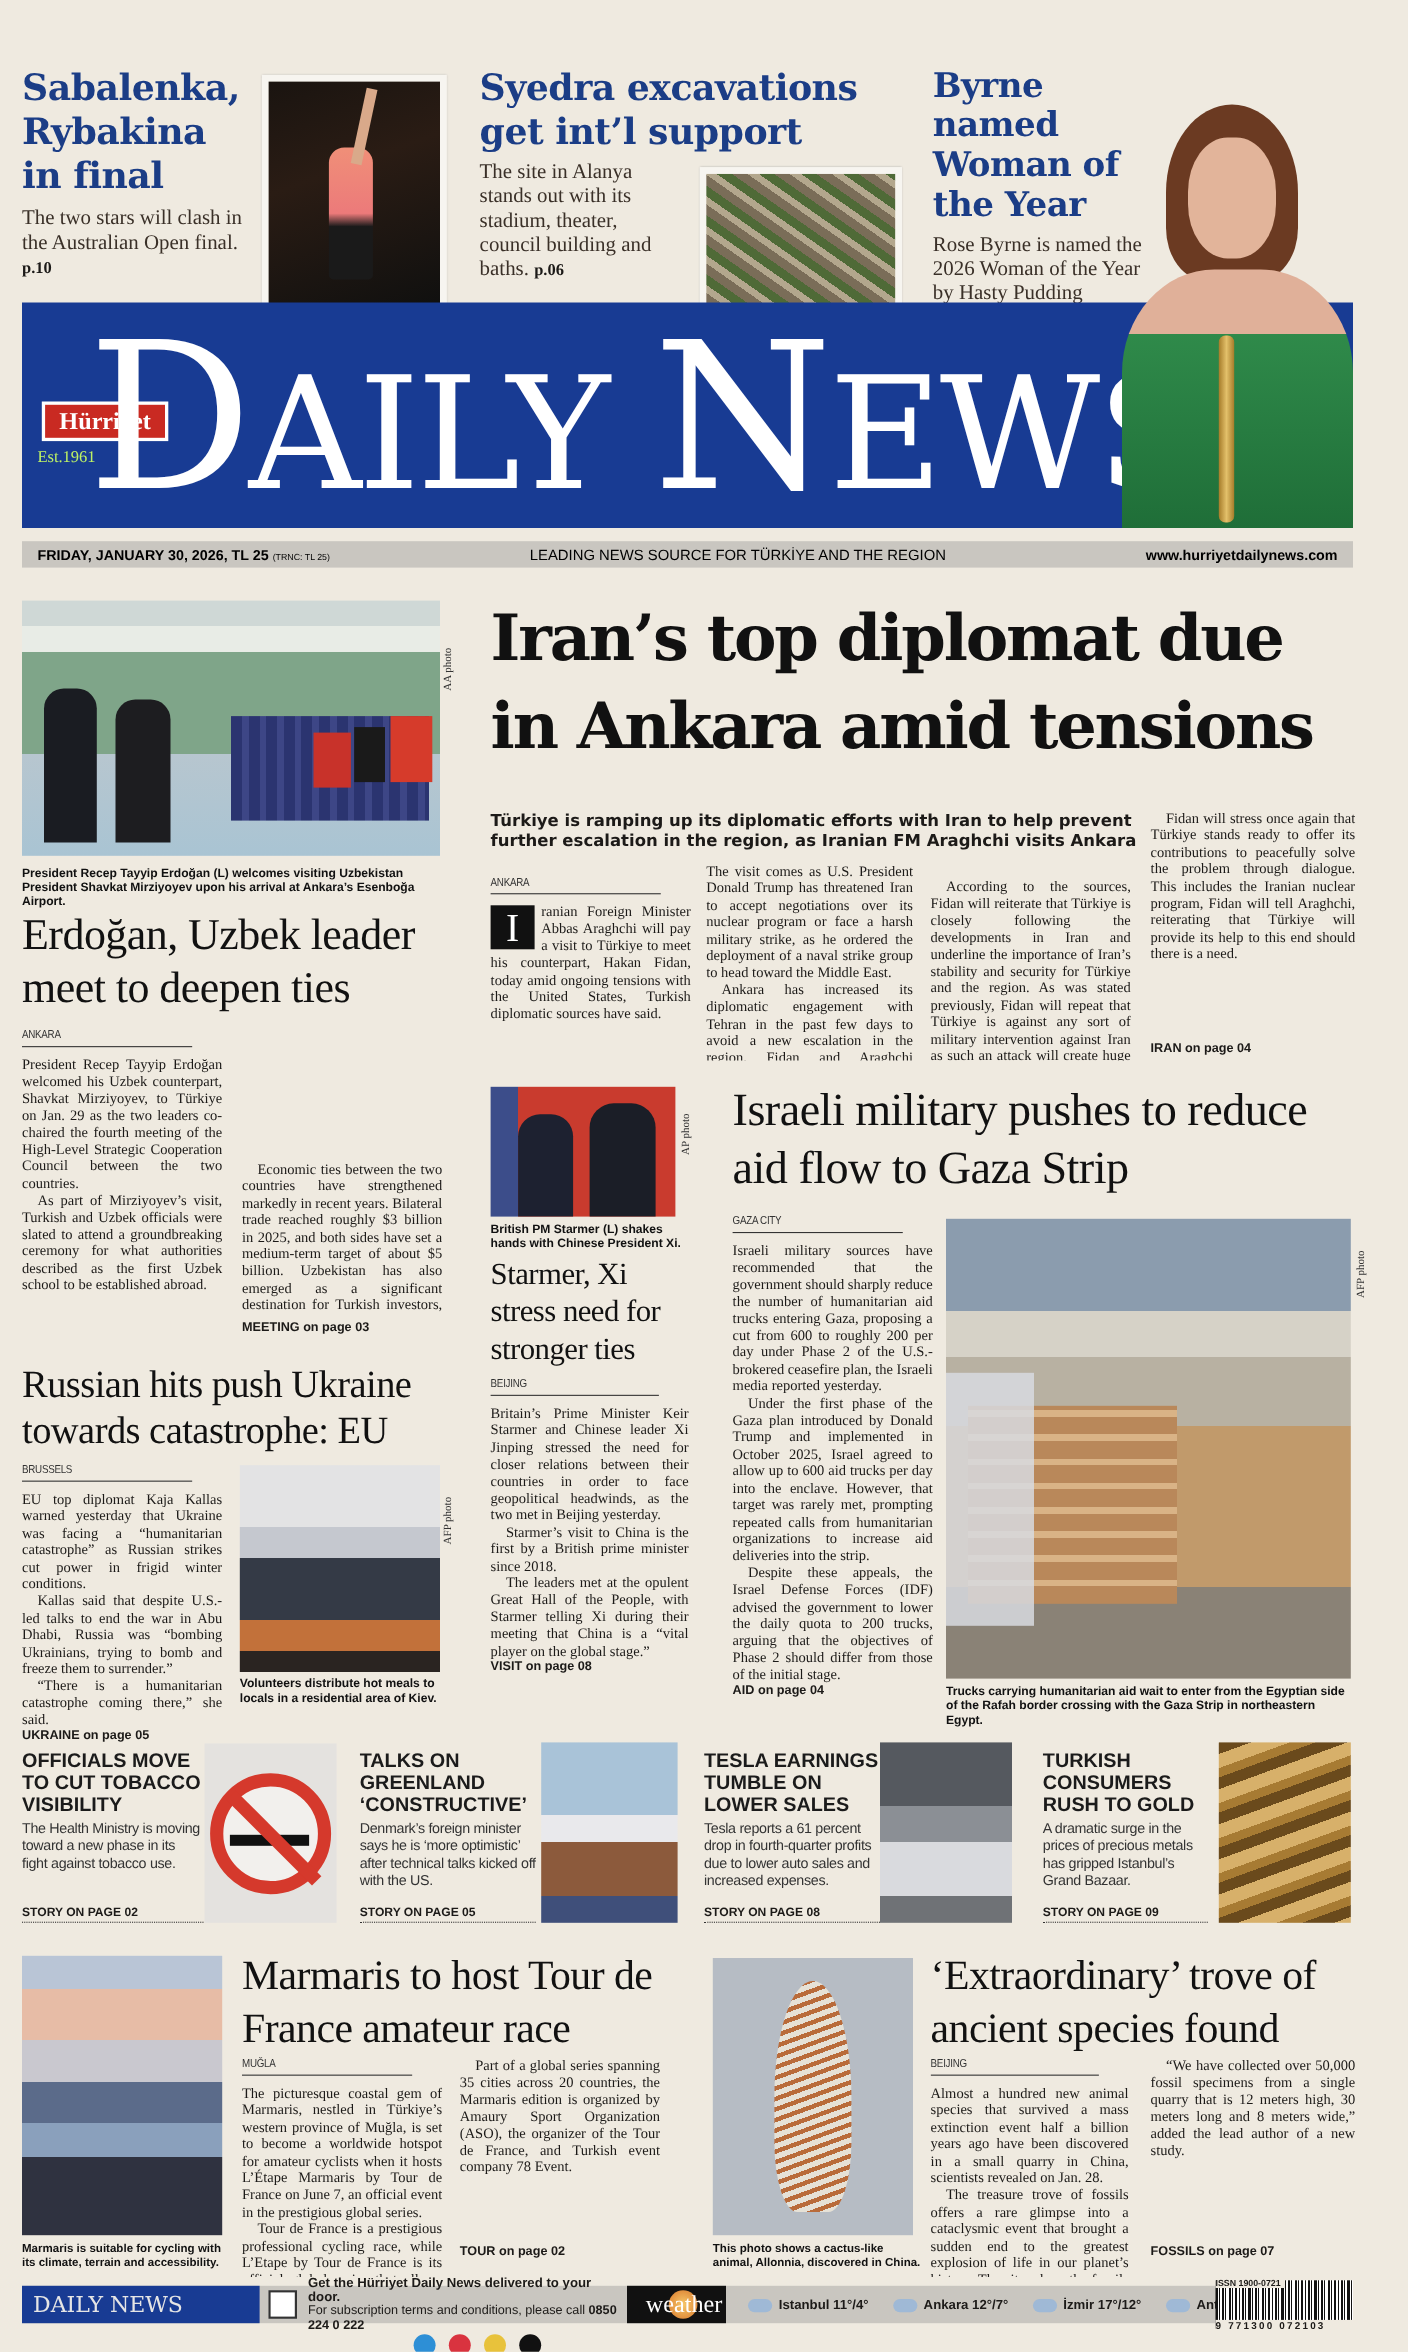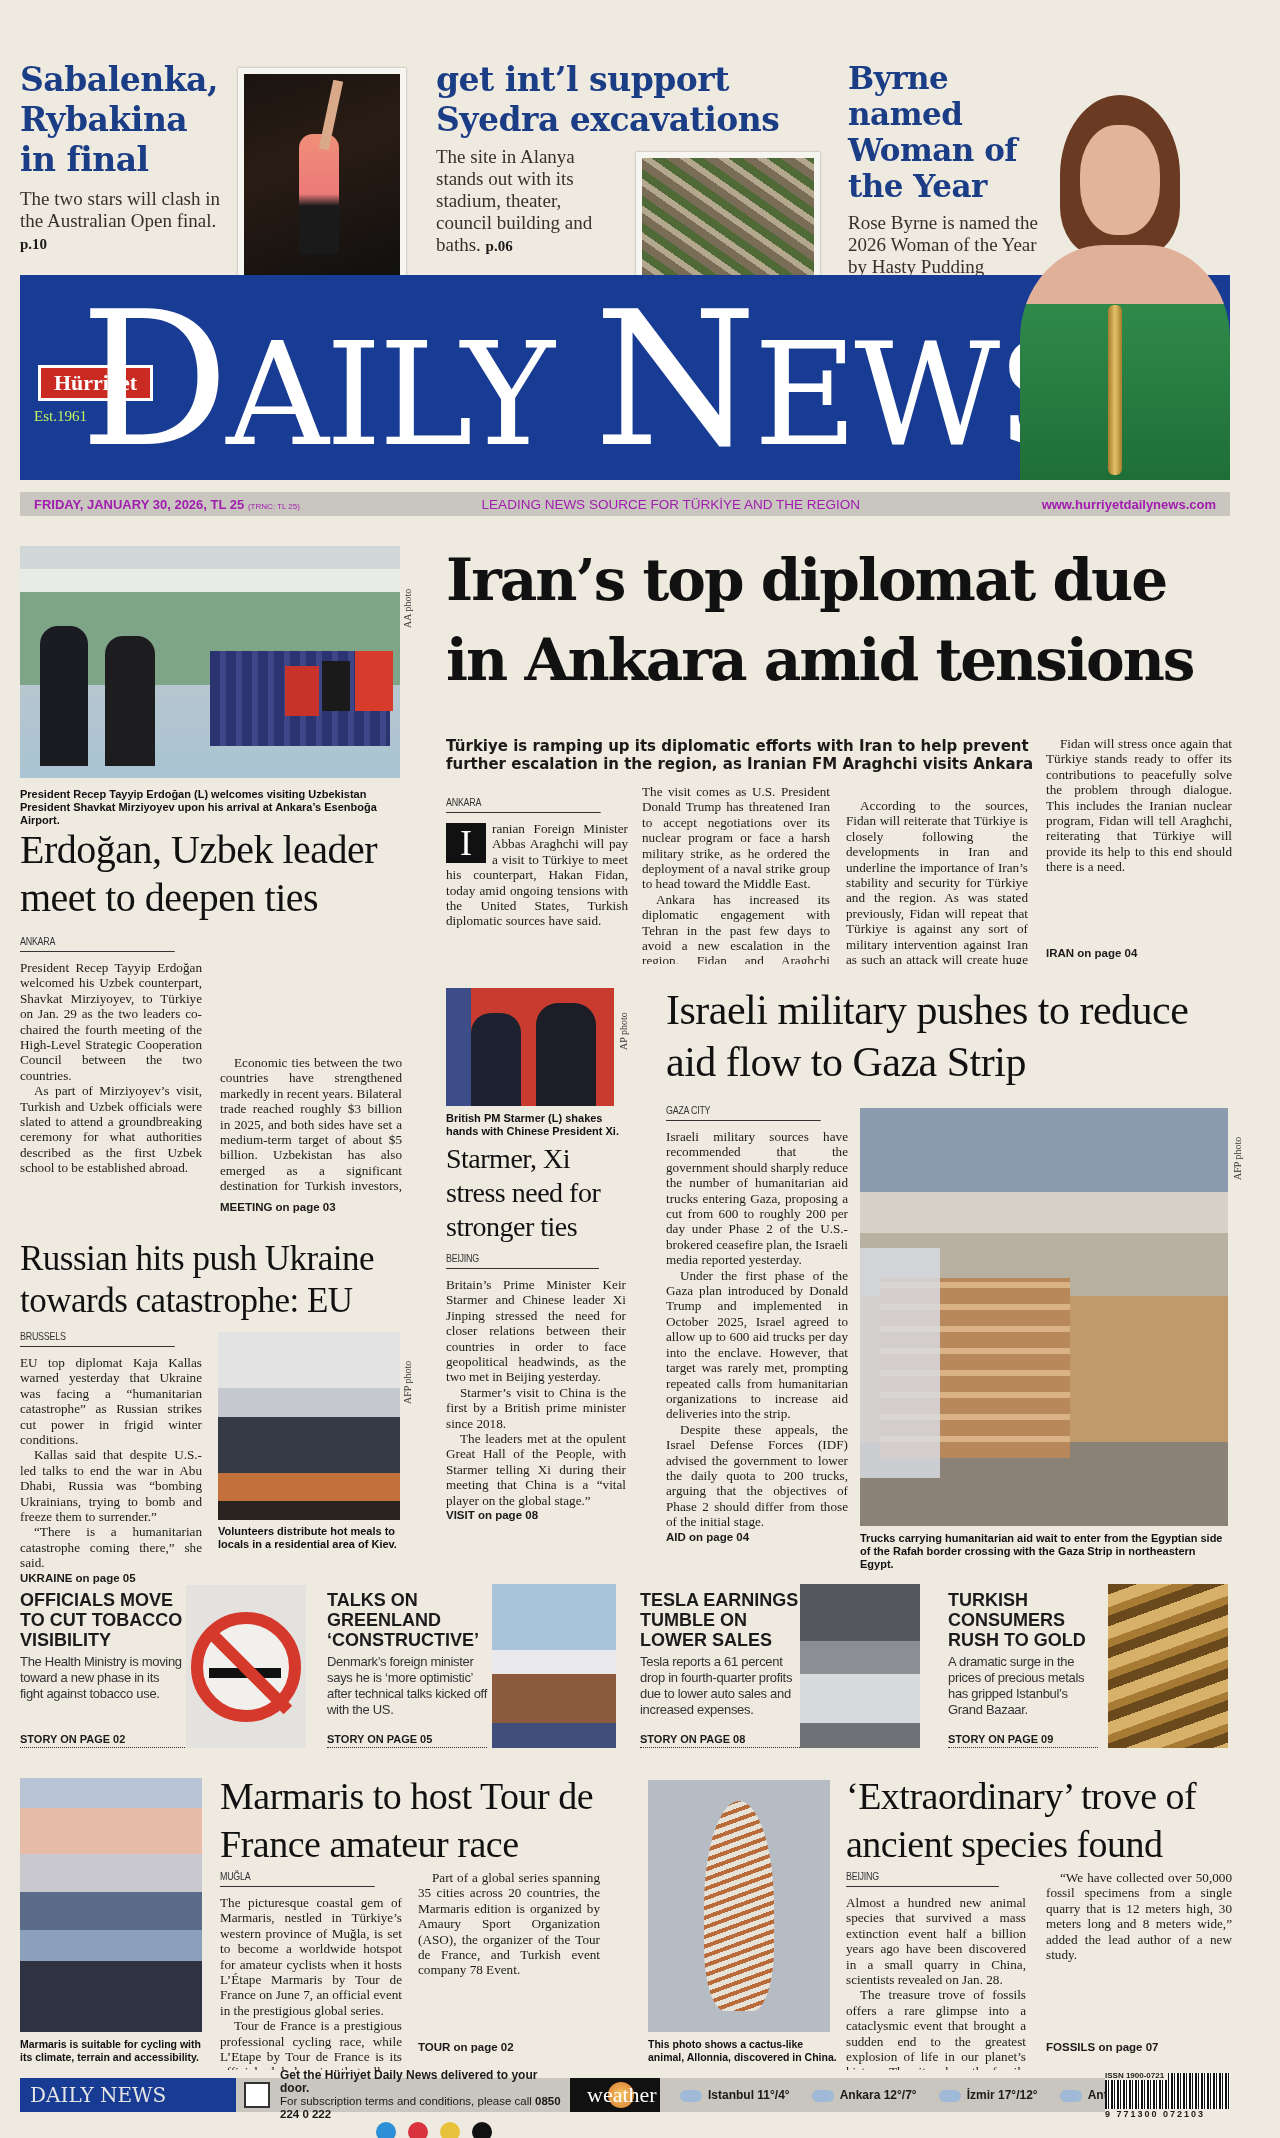--- a/index.html
+++ b/index.html
@@ -8,21 +8,21 @@
 .teaser-h{font-family:"DejaVu Serif",serif;font-weight:bold;color:#1b3d86;font-size:33px;line-height:40px;letter-spacing:-0.5px}
 .teaser-p{font-family:"Liberation Serif",serif;font-size:19px;line-height:22px;color:#3a3028}
 .teaser-p b{font-size:15px;color:#1c1a18}
 .photo{border:6px solid #f7f5f0;box-shadow:0 0 2px #999;overflow:hidden}
 .masthead{left:20px;top:275px;width:1210px;height:205px;background:#183b93}
 .logo-text{position:absolute;left:60px;top:10px;font-family:"DejaVu Serif",serif;color:#fff;font-size:142px;line-height:190px;letter-spacing:-3px;white-space:nowrap}
 .logo-text .big{font-size:186px}
 .hurriyet{position:absolute;left:18px;top:90px;width:115px;height:36px;background:#fff;padding:3px}
 .hurriyet span{display:block;width:100%;height:100%;background:#c92a22;color:#fff;font-family:Liberation Serif, serif;font-weight:bold;font-size:22px;line-height:30px;text-align:center}
 .est{position:absolute;left:14px;top:133px;color:#bef264;font-family:"Liberation Serif",serif;font-size:15px}
-.dateline{left:20px;top:492px;width:1210px;height:24px;background:#c9c6c0;font-family:"Liberation Sans",sans-serif;font-size:13px;font-weight:bold;display:flex;align-items:center;justify-content:space-between;padding:0 14px;color:#a21caf}
+.dateline{left:20px;top:492px;width:1210px;height:24px;background:#c9c6c0;font-family:"Liberation Sans",sans-serif;font-size:13px;font-weight:bold;display:flex;align-items:center;justify-content:space-between;padding:0 14px;color:#000000}
 .dateline .mid{font-weight:normal;font-size:13.5px}
 .dateline small{font-size:8px;font-weight:normal}
 .col-text{font-family:"Liberation Serif",serif;font-size:13.2px;line-height:15.4px;text-align:justify;color:#1c1a18}
 .col-text p{text-indent:14px}
 .col-text p.first{text-indent:0}
 .dl{font-family:"Liberation Sans",sans-serif;font-size:10.5px;letter-spacing:-0.3px;color:#333;border-bottom:1.5px solid #333;padding-bottom:4px;margin-bottom:8px;transform:scaleX(.85);transform-origin:left}
 .jump{font-family:"Liberation Sans",sans-serif;font-weight:bold;font-size:11.5px;margin-top:1px}
 .cap{font-family:"Liberation Sans",sans-serif;font-weight:bold;font-size:11px;line-height:13px;color:#111}
 .hl{font-family:"Liberation Serif",serif;color:#111;letter-spacing:-0.5px}
 .credit{font-family:"Liberation Serif",serif;font-size:10px;writing-mode:vertical-rl;transform:rotate(180deg);color:#333}
@@ -52,22 +52,22 @@
   </div>
   <div class="teaser-p" style="margin-top:8px"><span>The two stars will clash in the Australian Open final.</span> <b>p.10</b></div>
 </div>
 <div class="abs photo" style="left:238px;top:68px;width:168px;height:214px;background:linear-gradient(160deg,#1a1410 0%,#2a1c14 40%,#10100f 100%)">
   <div style="position:absolute;left:55px;top:60px;width:40px;height:120px;background:linear-gradient(#f08f78,#ec7a7a 50%,#1a1a1a 60%);border-radius:14px 14px 4px 4px"></div>
   <div style="position:absolute;left:82px;top:6px;width:10px;height:70px;background:#d9a98a;transform:rotate(12deg)"></div>
 </div>
 
 <div class="abs" style="left:436px;top:60px;width:370px">
   <div class="teaser-h">
-    <div>get int’l support</div>
-      <div>Syedra excavations</div>
+    <div>Syedra excavations</div>
+      <div>get int’l support</div>
   </div>
   <div class="teaser-p" style="margin-top:6px;width:170px"><span>The site in Alanya stands out with its stadium, theater, council building and baths.</span> <b>p.06</b></div>
 </div>
 <div class="abs photo" style="left:636px;top:152px;width:184px;height:130px;background:repeating-linear-gradient(35deg,#7a6d58 0 8px,#b3a78d 8px 14px,#4f6a37 14px 22px)"></div>
 
 <div class="abs" style="left:848px;top:60px;width:210px">
   <div class="teaser-h" style="font-size:31px;line-height:36px">
     <div>Byrne named</div>
       <div>Woman of</div>
       <div>the Year</div>

